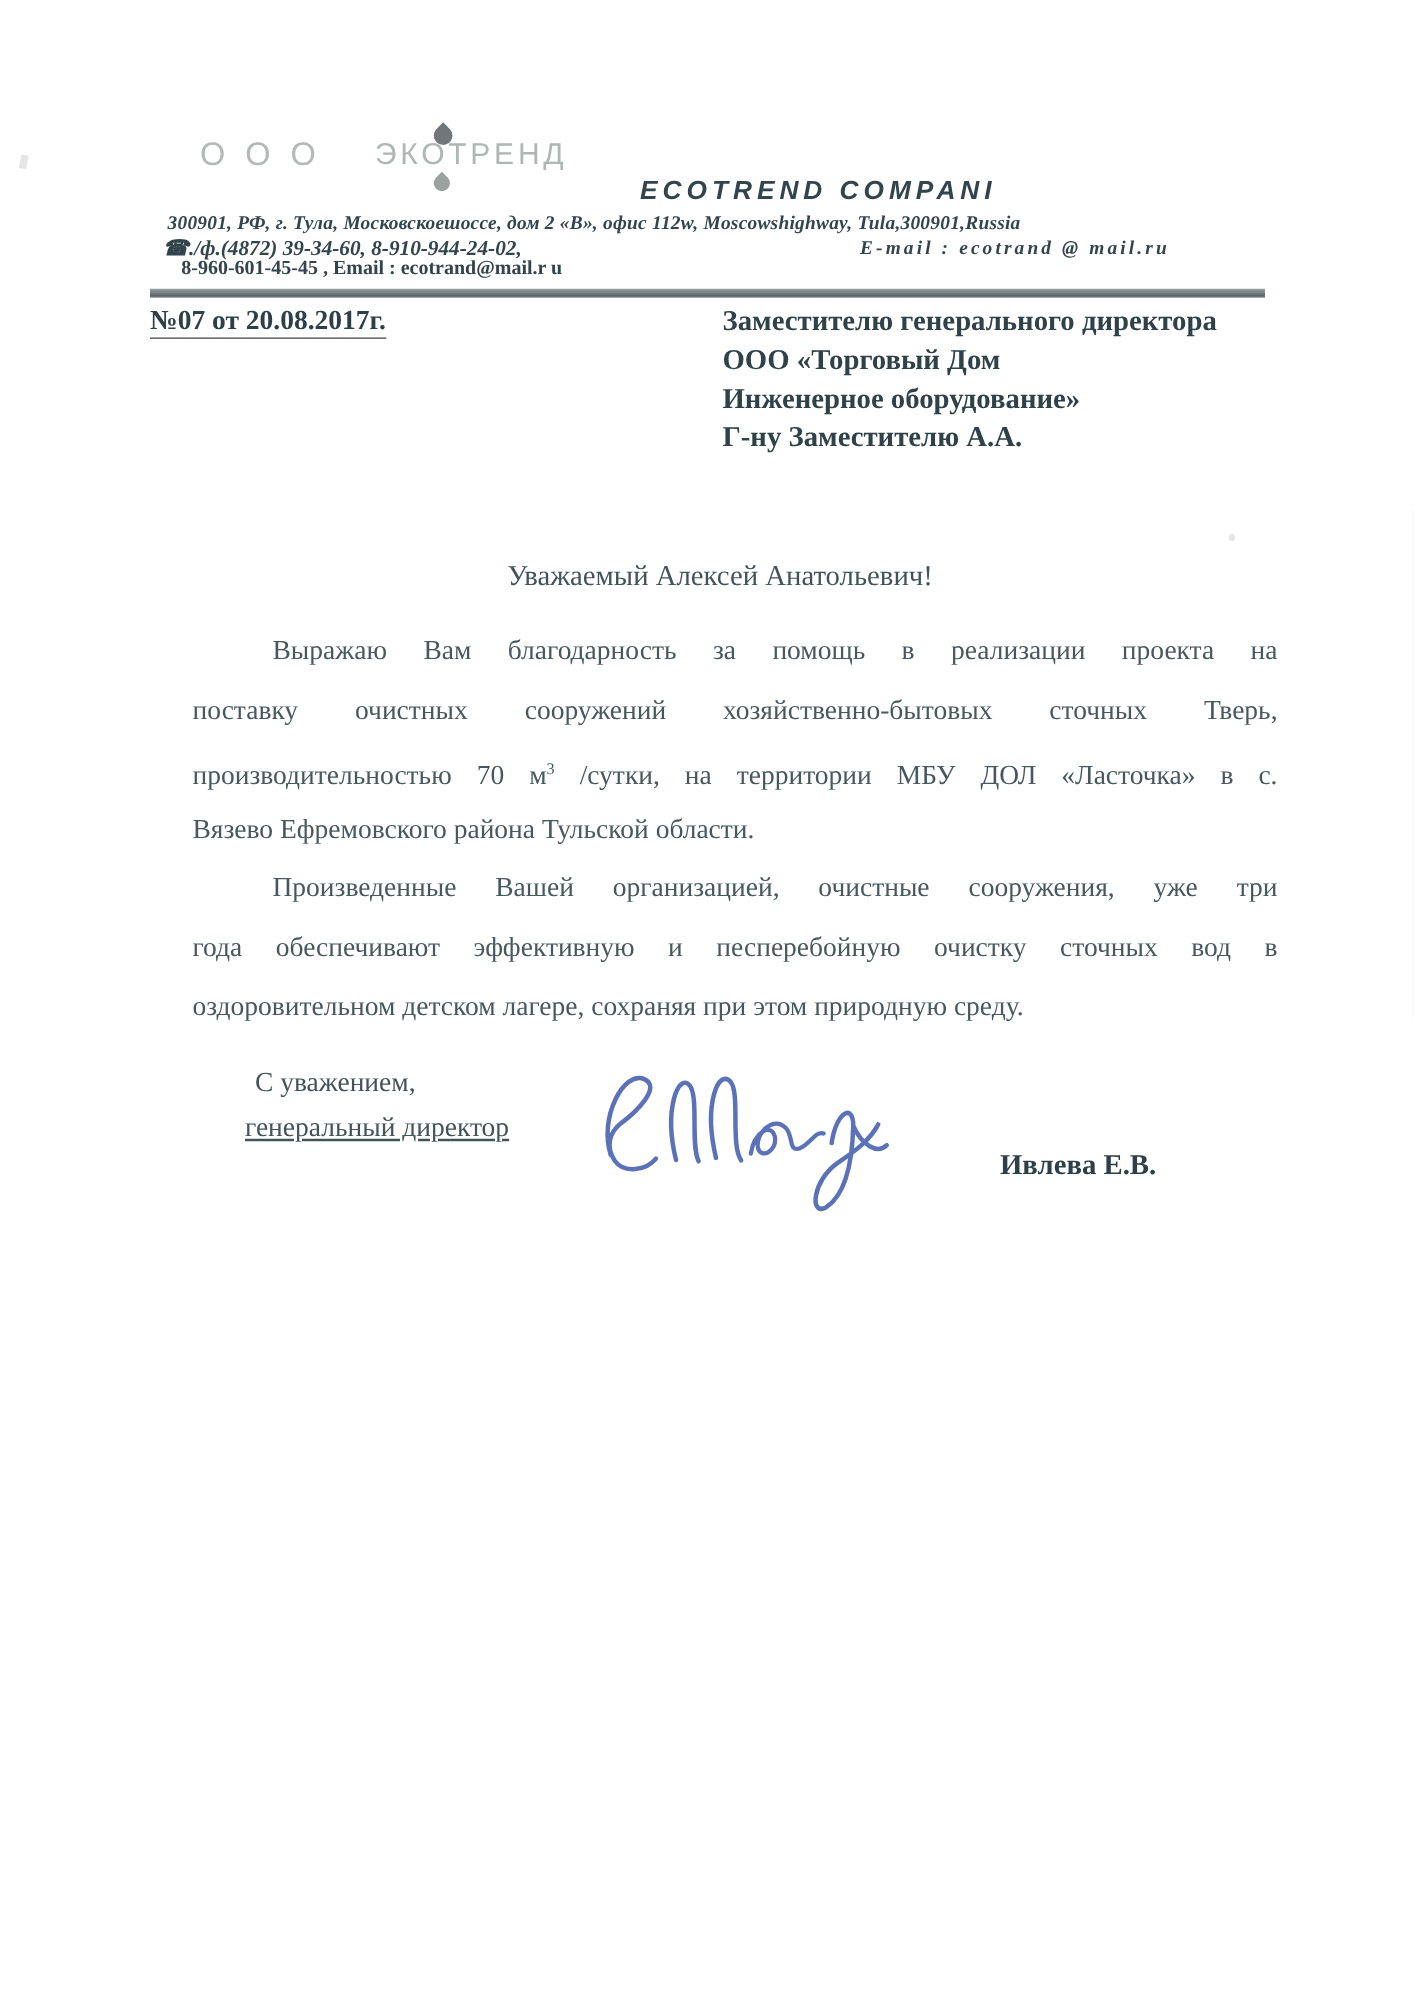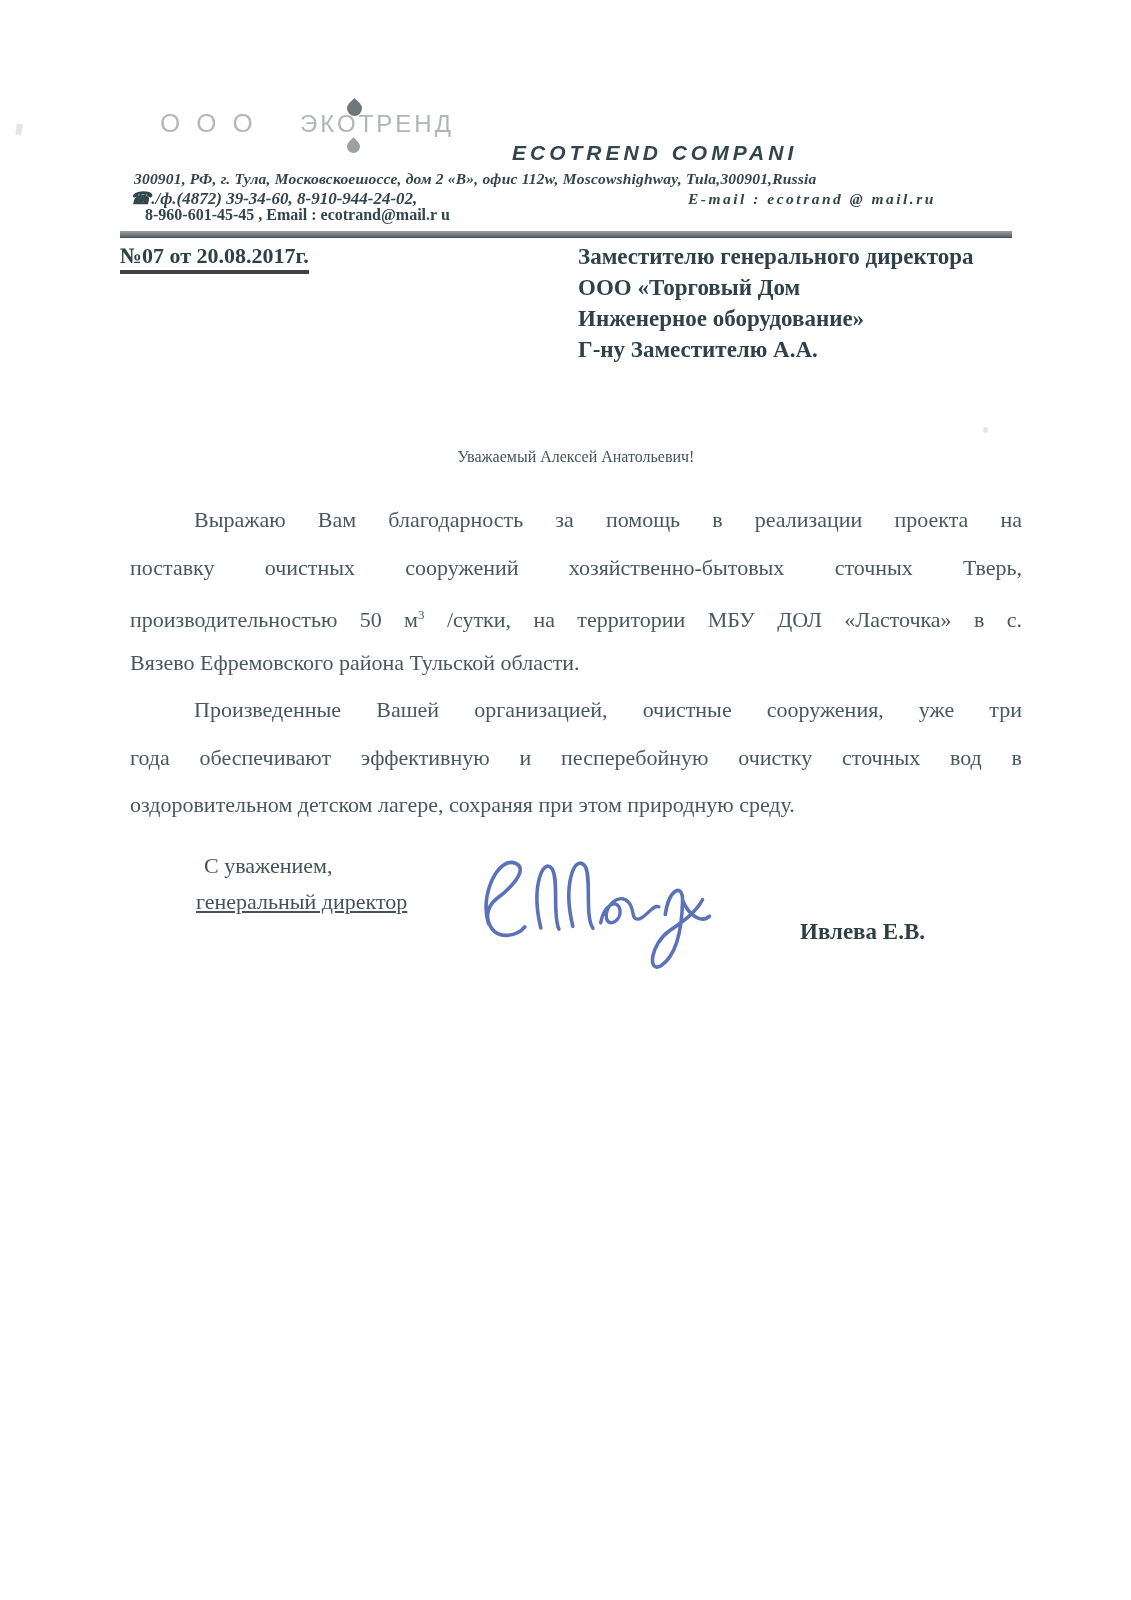--- a/index.html
+++ b/index.html
@@ -63,37 +63,37 @@
   }
   .rule{
     position:absolute;left:120px;top:231px;width:892px;height:6px;
     background:linear-gradient(#99a1a4,#5a6468);
     border-bottom:1px solid #46514f;
   }
   
   .ref{
     position:absolute;left:120px;top:243px;
     font-weight:bold;font-size:22px;color:#2d3f47;
-    border-bottom:4px solid #404040;padding-bottom:1px;
+    border-bottom:1px solid #404040;padding-bottom:1px;
   }
   .addressee{
     position:absolute;left:578px;top:241px;width:460px;
     font-weight:bold;font-size:23px;color:#2f4149;
     line-height:31px;
   }
   
   .salutation{
     position:absolute;left:130px;top:448px;width:892px;
-    text-align:center;font-size:16px;color:#42545a;
+    text-align:center;font-size:23px;color:#42545a;
   }
   .body-block{
     position:absolute;left:130px;top:503px;width:892px;
     font-size:22px;color:#47585e;
   }
-  .bl{height:47.5px;line-height:33px;overflow:hidden;}
+  .bl{height:47.5px;line-height:33px;overflow:hidden;margin-left:24px;}
   .just{text-align:justify;}
   .just::after{content:"";display:inline-block;width:100%;height:0;vertical-align:top;}
   .indent{text-indent:64px;}
   sup{font-size:13px;}
   
   .regards{position:absolute;left:204px;top:853px;font-size:22px;color:#42545a;}
   .job-title{position:absolute;left:196px;top:889px;font-size:22px;color:#42545a;text-decoration:underline;}
   .signer-name{position:absolute;left:800px;top:885px;font-weight:bold;font-size:23px;color:#2d3f47;margin-top:34px;}
   .signature{position:absolute;left:458px;top:833px;transform:rotate(-3deg);}
   
@@ -127,21 +127,21 @@
     <div>Г-ну Заместителю А.А.</div>
   </div>
 
   <div class="smudge2"></div>
 
   <div class="salutation">Уважаемый Алексей Анатольевич!</div>
 
   <div class="body-block">
     <div class="bl just indent">Выражаю Вам благодарность за помощь в реализации проекта на</div>
     <div class="bl just">поставку очистных сооружений хозяйственно-бытовых сточных Тверь,</div>
-    <div class="bl just"><span>производительностью 50 м</span><sup>3</sup><span> /сутки, на территории МБУ ДОЛ «Ласточка» в с.</span></div>
+    <div class="bl just"><span>производительностью 70 м</span><sup>3</sup><span> /сутки, на территории МБУ ДОЛ «Ласточка» в с.</span></div>
     <div class="bl">Вязево Ефремовского района Тульской области.</div>
     <div class="bl just indent">Произведенные Вашей организацией, очистные сооружения, уже три</div>
     <div class="bl just">года обеспечивают эффективную и песперебойную очистку сточных вод в</div>
     <div class="bl">оздоровительном детском лагере, сохраняя при этом природную среду.</div>
   </div>
 
   <div class="regards">С уважением,</div>
   <div class="job-title">генеральный директор</div>
   <div class="signer-name">Ивлева Е.В.</div>
 

